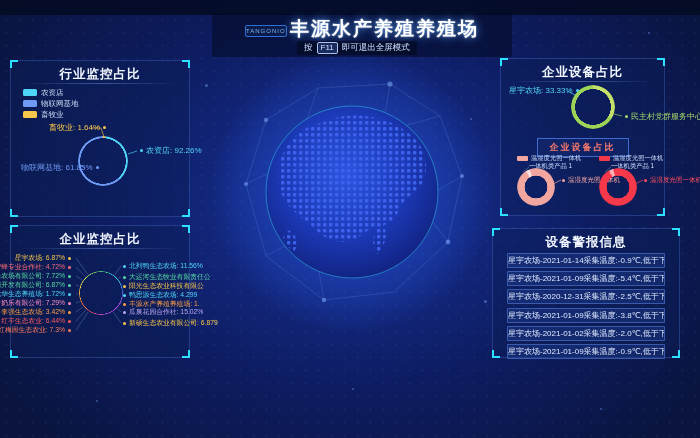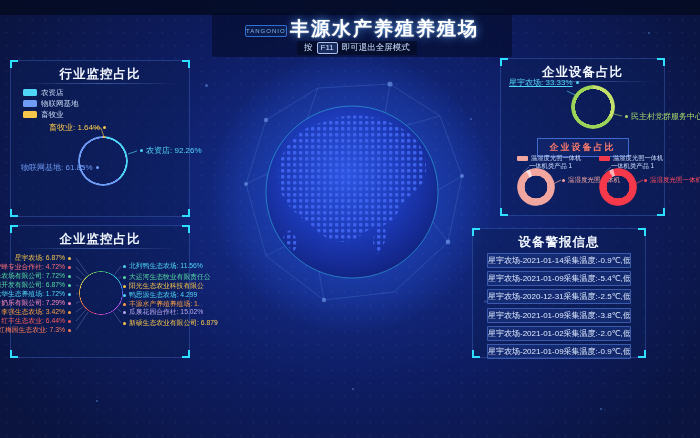--- a/index.html
+++ b/index.html
@@ -227,21 +227,21 @@
     <div class="p-div" style="top:22px"></div>
     <svg class="leads" width="188" height="158">
       <polyline points="66,32 74,36" fill="none" stroke="#4fd6f7" stroke-opacity="0.8" stroke-width="0.8"></polyline>
       <polyline points="121,57 113,55" fill="none" stroke="#a8d96c" stroke-opacity="0.8" stroke-width="0.8"></polyline>
       <polyline points="60,121 52,125" fill="none" stroke="#f2a6a0" stroke-opacity="0.9" stroke-width="0.8"></polyline>
       <polyline points="142,121 134,125" fill="none" stroke="#ff4d5e" stroke-opacity="0.9" stroke-width="0.8"></polyline>
       <polyline points="28,108 22,113" fill="none" stroke="#cfe0ff" stroke-opacity="0.5" stroke-width="0.6"></polyline>
       <polyline points="110,108 104,113" fill="none" stroke="#cfe0ff" stroke-opacity="0.5" stroke-width="0.6"></polyline>
     </svg>
     <div class="donut d-mid" style="left: 70px; top: 26px; width: 44px; height: 44px; filter: drop-shadow(rgba(160, 220, 90, 0.45) 0px 0px 5px); background: conic-gradient(rgb(195, 224, 106) 0deg, rgb(195, 224, 106) 119.988deg, rgb(155, 212, 86) 119.988deg, rgb(155, 212, 86) 360deg);"></div>
-    <div class="co dot-r" style="left: 8px; top: 20px; color: rgb(79, 214, 247); text-decoration: underline;">星宇农场: 33.33%</div>
+    <div class="co dot-r" style="left: 8px; top: 28px; color: rgb(79, 214, 247);">星宇农场: 33.33%</div>
     <div class="co dot-l" style="left: 124px; top: 54px; color: rgb(168, 217, 108);">民主村党群服务中心:</div>
 
     <div class="sub-title-box" style="color: rgb(255, 123, 107);">企业设备占比</div>
 
     <div class="mini-lg" style="left:16px;top:96px">
       <span class="mini-sw" style="background: rgb(242, 166, 160);"></span>
       <span>温湿度光照一体机</span>
     </div>
     <div class="mini-note" style="left:28px;top:104px">一体机类产品 1</div>
     <div class="donut d-thick" style="left: 16px; top: 109px; width: 38px; height: 38px; transform: rotate(-20deg); filter: drop-shadow(rgba(242, 166, 160, 0.4) 0px 0px 5px); background: conic-gradient(rgb(242, 166, 160) 0deg, rgb(242, 166, 160) 347.4deg, rgb(255, 226, 223) 347.4deg, rgb(255, 226, 223) 360deg);"></div>
@@ -249,21 +249,21 @@
 
     <div class="mini-lg" style="left:98px;top:96px">
       <span class="mini-sw" style="background: rgb(245, 56, 74);"></span>
       <span>温湿度光照一体机</span>
     </div>
     <div class="mini-note" style="left:110px;top:104px">一体机类产品 1</div>
     <div class="donut d-thick" style="left: 98px; top: 109px; width: 38px; height: 38px; transform: rotate(-15deg); filter: drop-shadow(rgba(245, 56, 74, 0.45) 0px 0px 5px); background: conic-gradient(rgb(245, 56, 74) 0deg, rgb(245, 56, 74) 345.6deg, rgb(255, 177, 184) 345.6deg, rgb(255, 177, 184) 360deg);"></div>
     <div class="mini-co dot-l" style="left: 143px; top: 118px; color: rgb(255, 77, 94);">温湿度光照一体机</div>
   </section>
 
-  <section class="panel" style="left:472px;top:228px;width:174px;height:130px">
+  <section class="panel" style="left:492px;top:228px;width:188px;height:130px">
     <i class="c tl"></i>
       <i class="c tr"></i>
     <i class="c bl"></i>
       <i class="c br"></i>
     <div class="p-title">设备警报信息</div>
     <div class="alarm-list">
       <div class="alarm-row">星宇农场-2021-01-14采集温度:-0.9℃,低于下限:0℃</div>
       <div class="alarm-row">星宇农场-2021-01-09采集温度:-5.4℃,低于下限:0℃</div>
       <div class="alarm-row">星宇农场-2020-12-31采集温度:-2.5℃,低于下限:0℃</div>
       <div class="alarm-row">星宇农场-2021-01-09采集温度:-3.8℃,低于下限:0℃</div>

